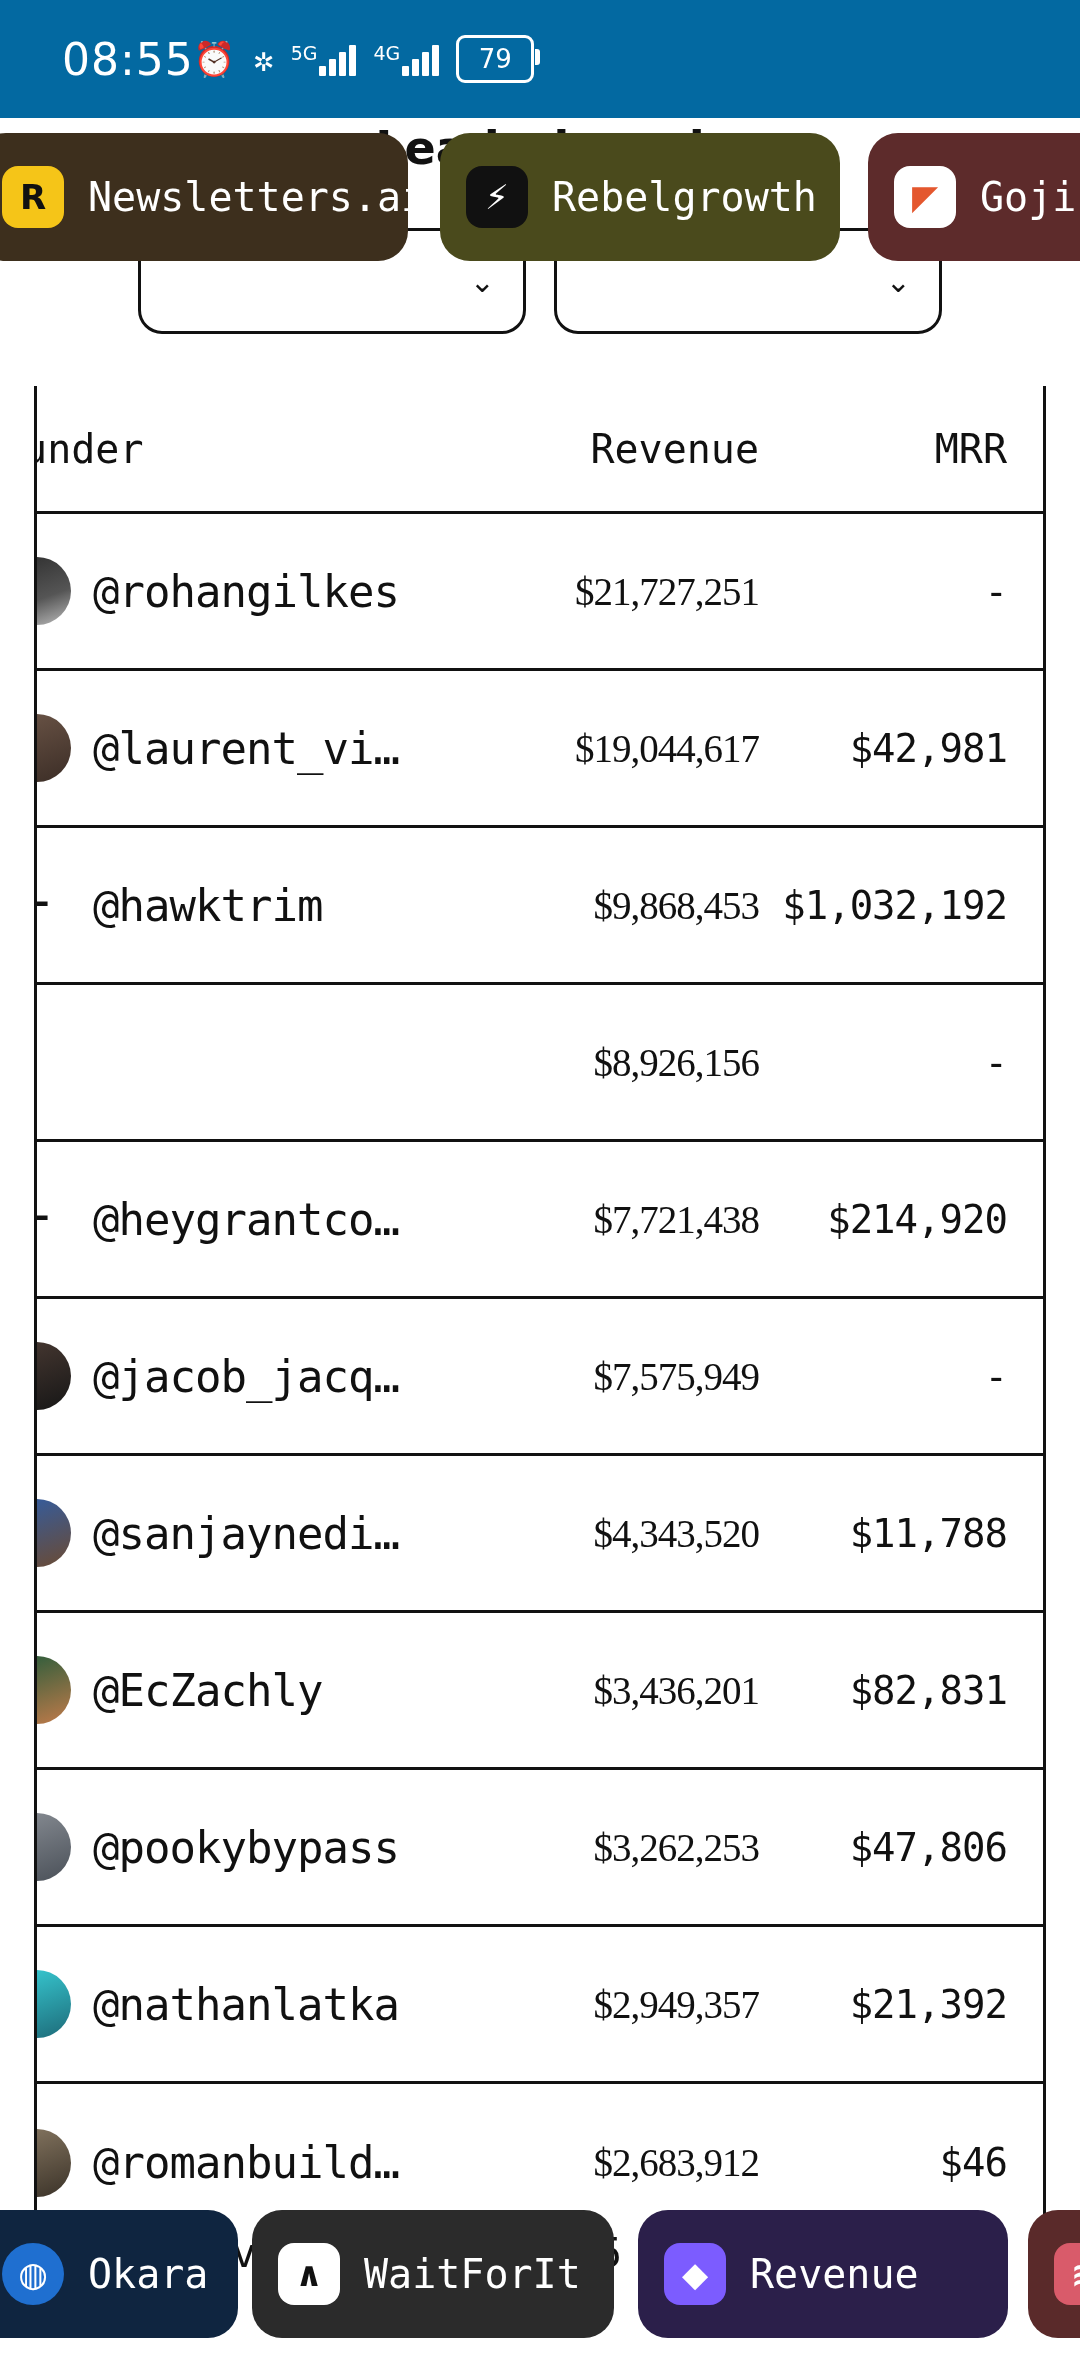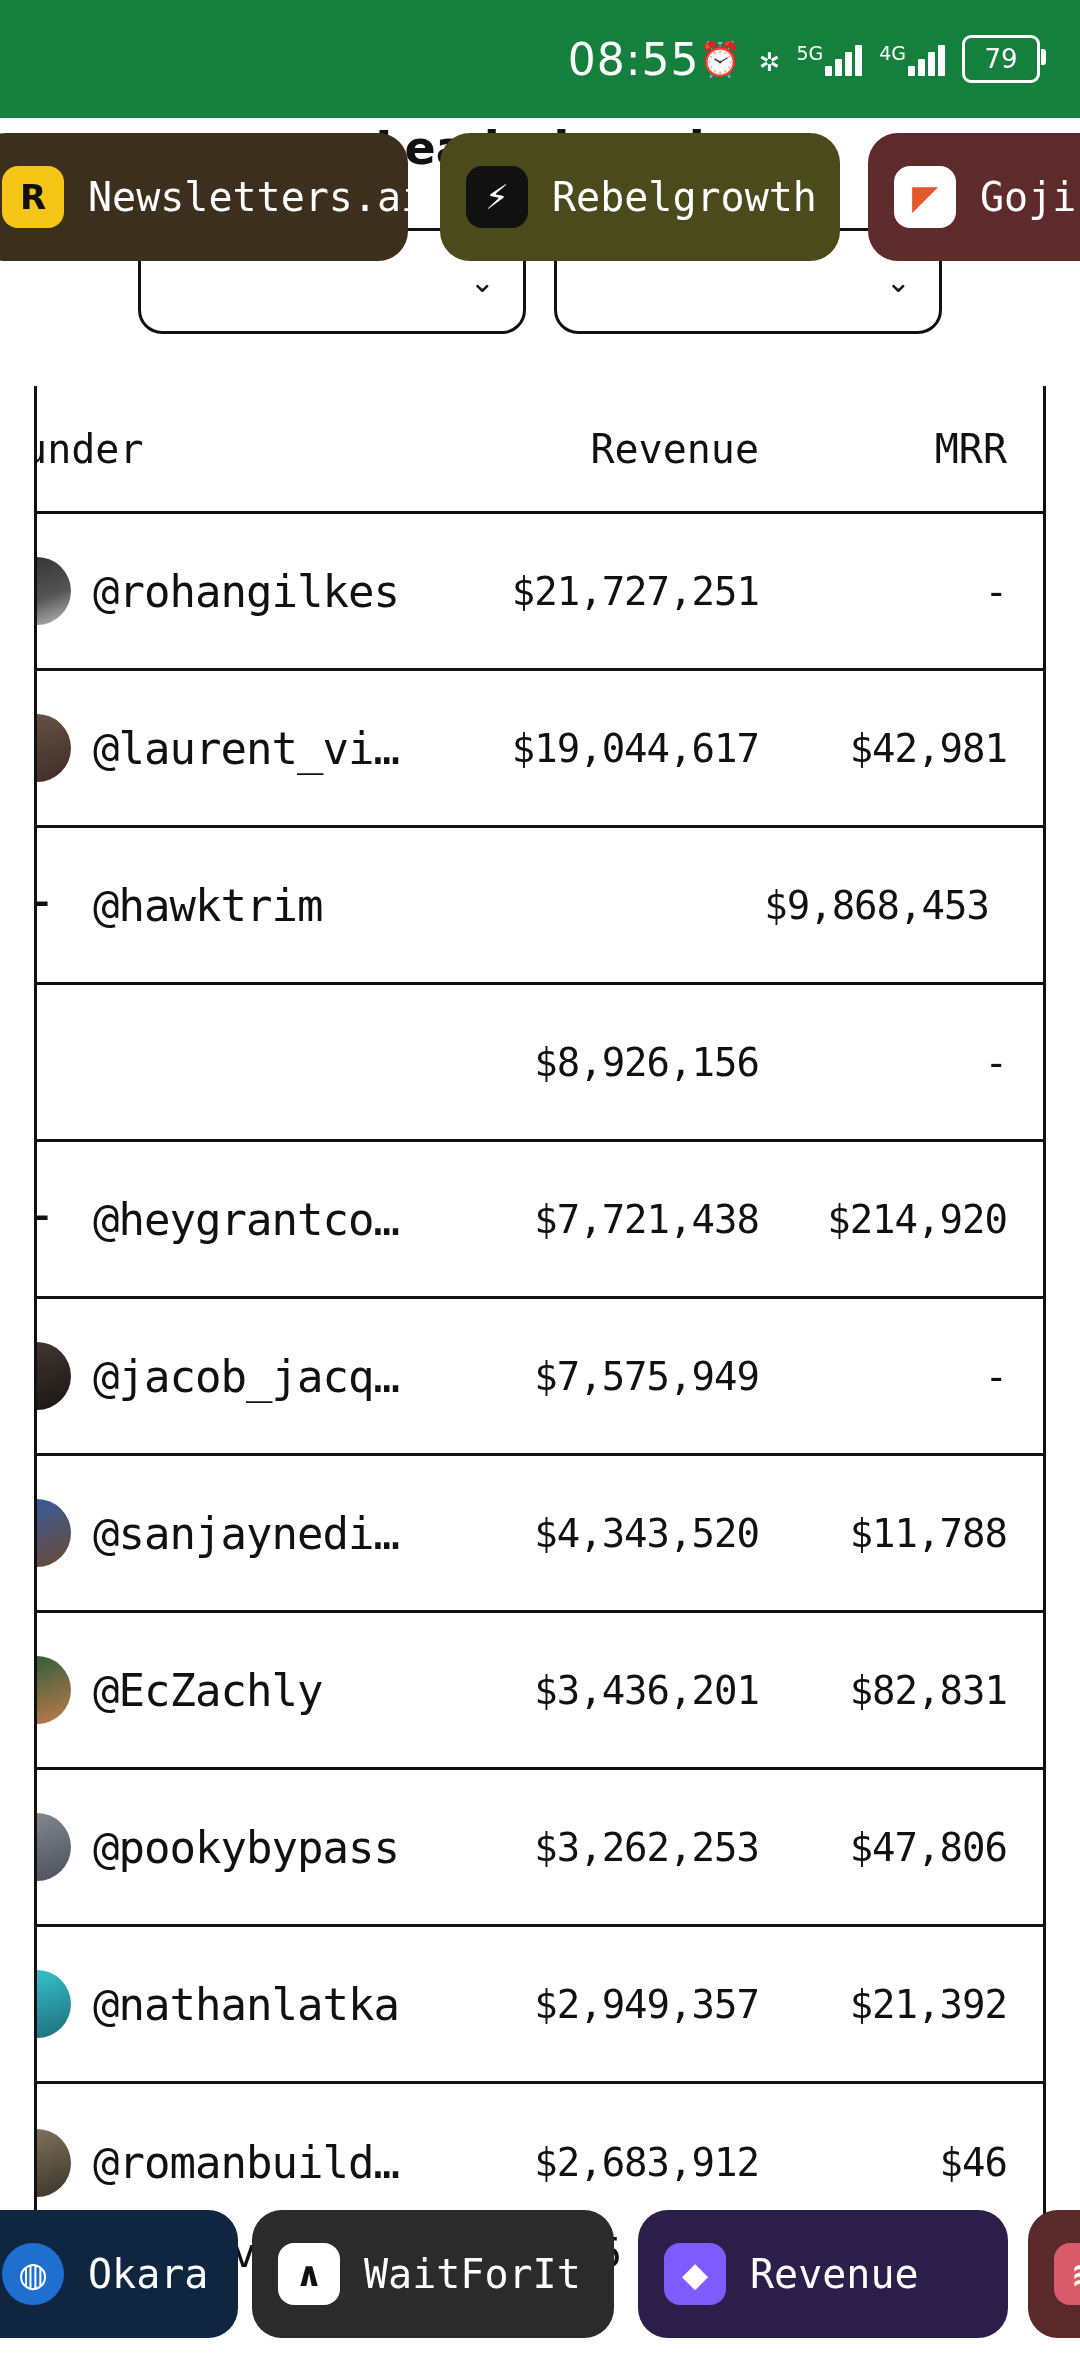--- a/index.html
+++ b/index.html
@@ -13,23 +13,23 @@
     position: relative;
     width: 1080px; height: 2376px;
     background: #ffffff;
     overflow: hidden;
   }
 
   
   .statusbar {
     position: absolute; top: 0; left: 0;
     width: 1080px; height: 118px;
-    background: #15803d;
-    display: flex; align-items: center;
-    justify-content: flex-end;
+    background: #0369a1;
+    display: flex; align-items: center;
+    justify-content: flex-start;
     padding: 0 40px 0 62px;
     color: #ffffff;
   }
   .statusbar .clock {
     font-family: "DejaVu Sans", sans-serif;
     font-size: 44px; letter-spacing: 1px;
   }
   .status-right { display: flex; align-items: center; gap: 17px; }
   .ic { display: inline-block; }
   .alarm-icon { font-size: 34px; line-height: 1; }
@@ -123,21 +123,21 @@
     width: 68px; height: 68px; border-radius: 50%;
     flex: 0 0 68px; background: #cfcfcf;
     overflow: hidden; position: relative;
   }
   .handle {
     font-size: 44px; color: #111; white-space: nowrap;
     letter-spacing: -1px;
   }
   .cell-rev {
     flex: 1; text-align: right; padding-right: 18px;
-    font-size: 39px; color: #111; letter-spacing: -1px;
+    font-size: 39px; color: #111; letter-spacing: -1px; font-family: Liberation Serif, serif;
   }
   .cell-mrr {
     flex: 0 0 230px; text-align: right;
     font-size: 39px; color: #111; letter-spacing: -1px;
   }
 
   
   .switcher-top {
     position: absolute; top: 118px; left: 0;
     width: 1080px; height: 142px;
@@ -268,20 +268,21 @@
             </div>
             <div class="cell-rev">$19,044,617</div>
             <div class="cell-mrr">$42,981</div>
           </div>
           <div class="row">
             <div class="cell-founder">
               <div class="avatar av3">⌐</div>
               <div class="handle">@hawktrim</div>
             </div>
             <div class="cell-rev">$9,868,453</div>
+            <div class="cell-mrr">$1,032,192</div>
           </div>
           <div class="row">
             <div class="cell-rev">$8,926,156</div>
             <div class="cell-mrr">-</div>
           </div>
           <div class="row">
             <div class="cell-founder">
               <div class="avatar av5">⌐</div>
               <div class="handle">@heygrantco…</div>
             </div>

